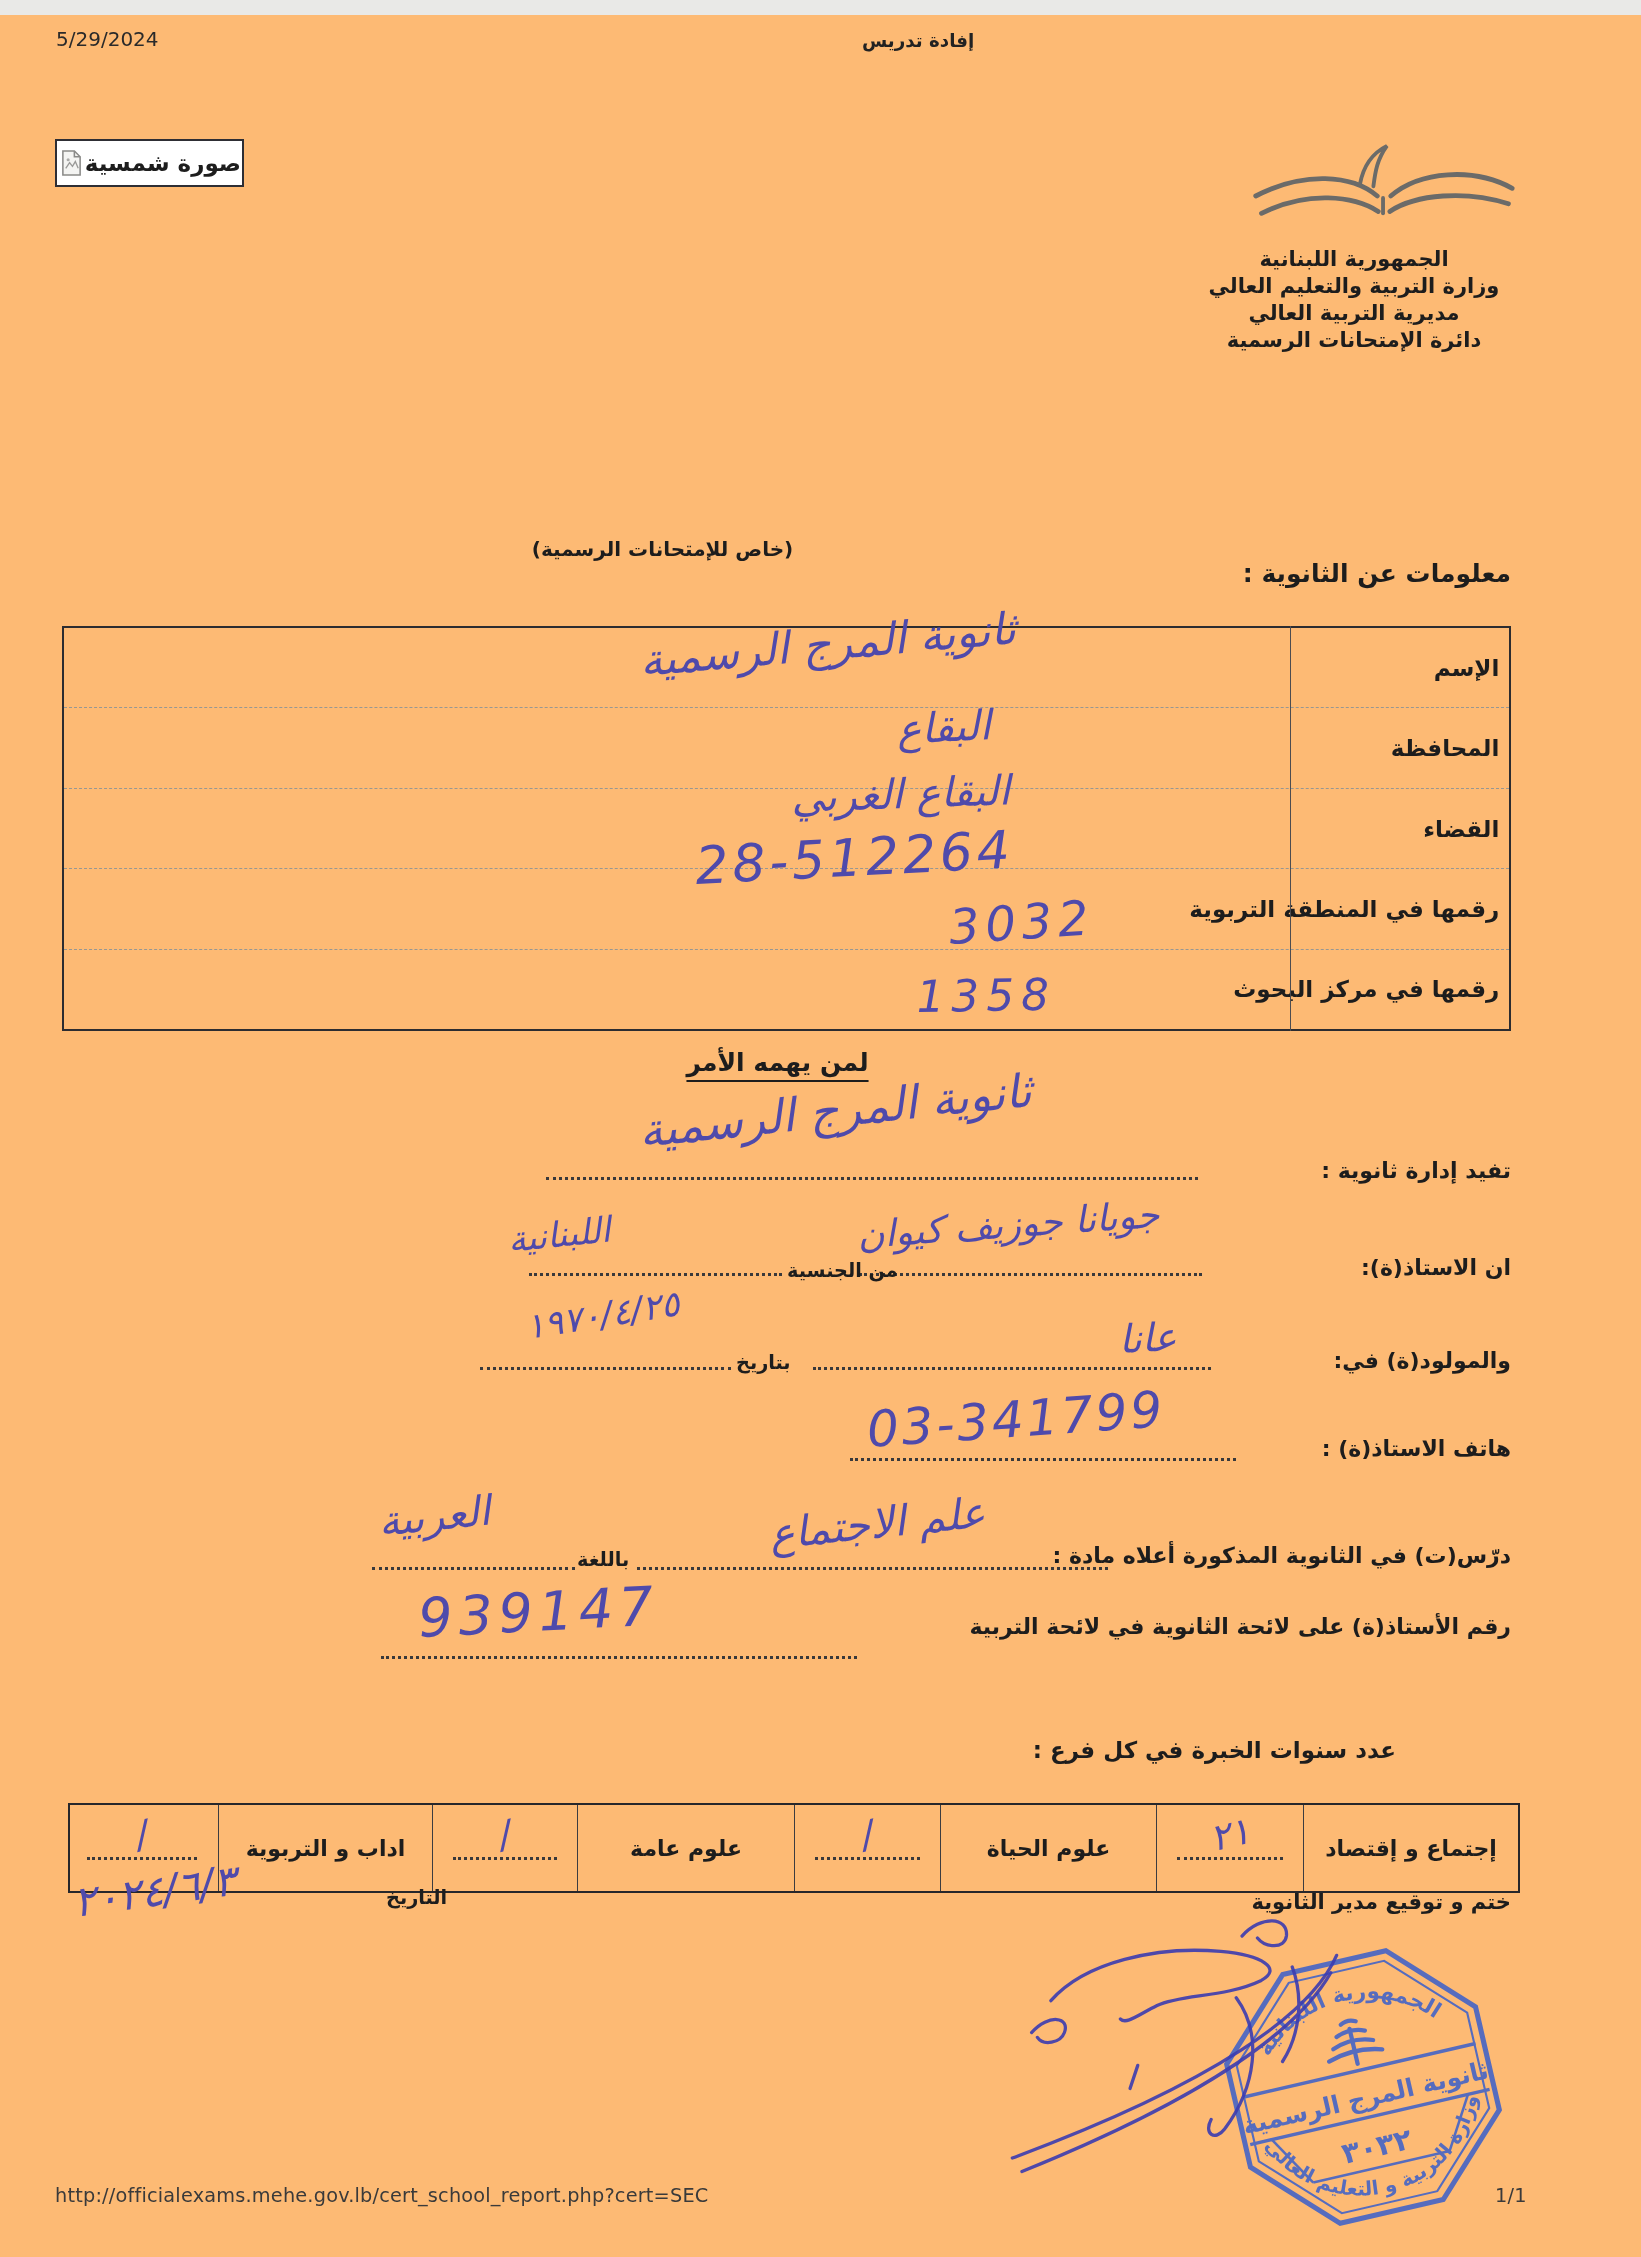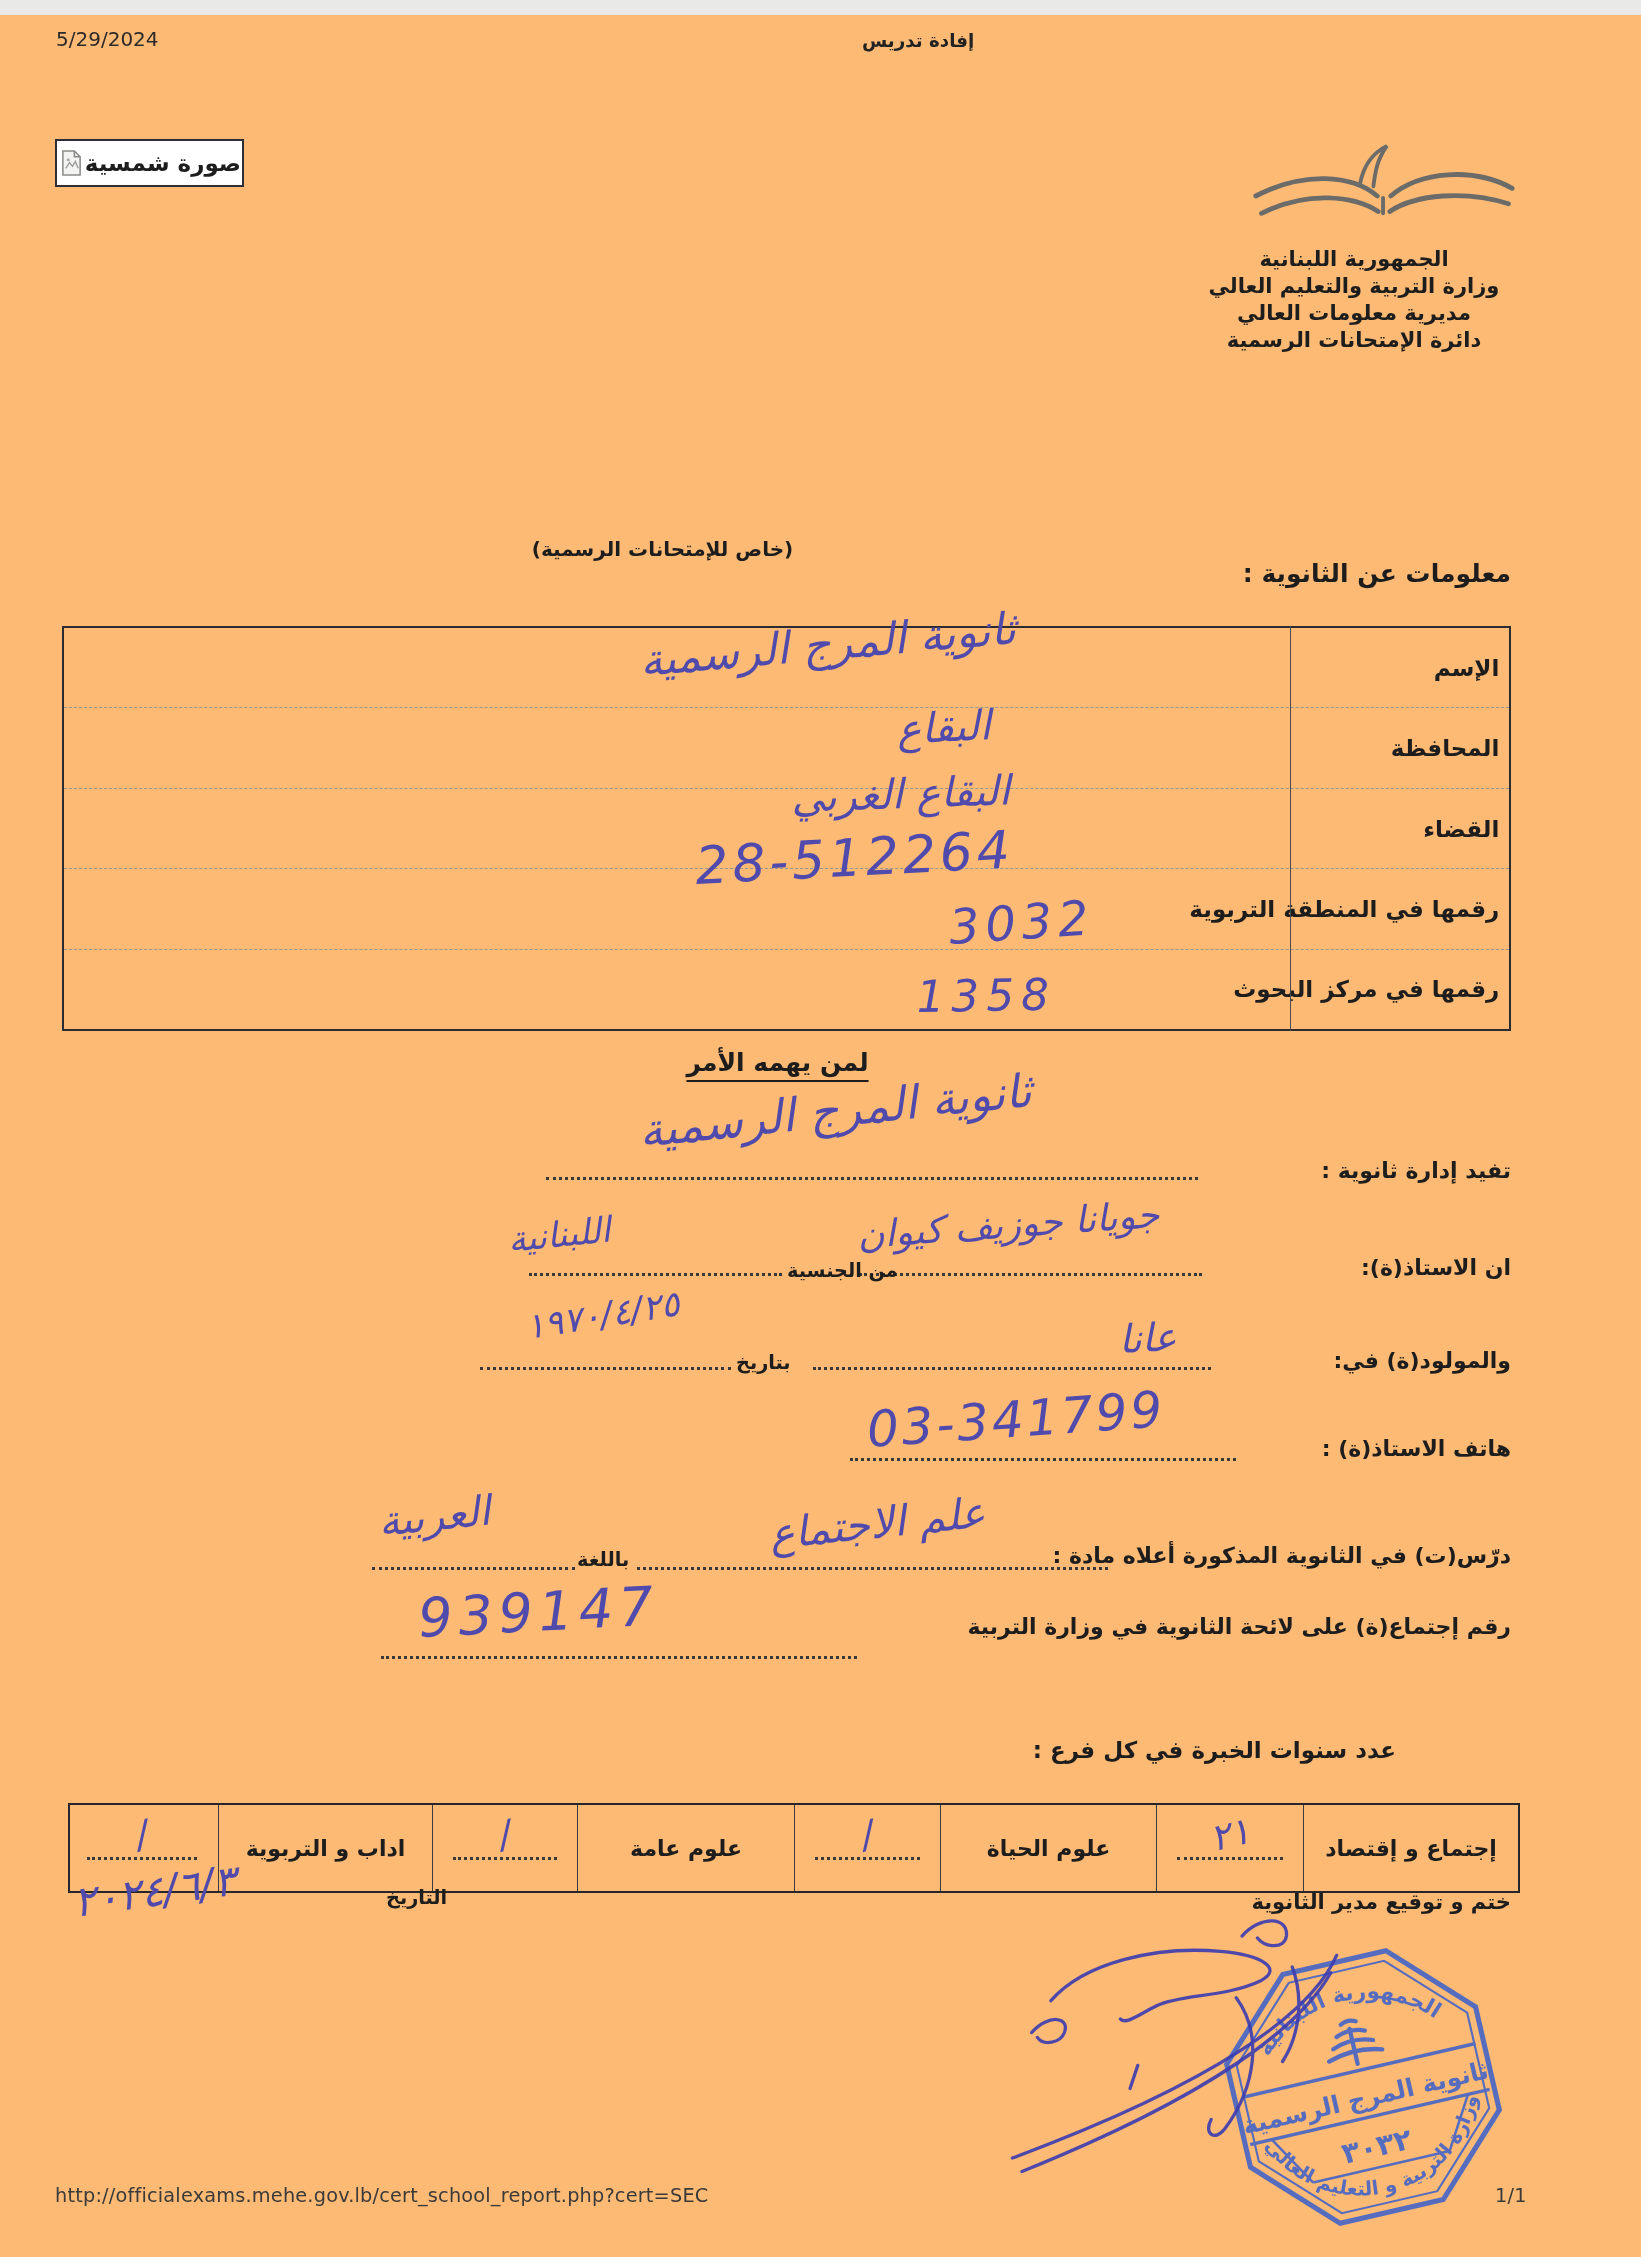--- a/index.html
+++ b/index.html
@@ -129,21 +129,21 @@
       <path d="M18,74 C66,50 114,56 139,72" stroke-width="5"></path>
       <path d="M151,72 C178,54 230,50 274,64" stroke-width="5"></path>
       <path d="M144,58 L144,74" stroke-width="4"></path>
       <path d="M120,44 C124,22 136,10 148,4 C138,18 136,30 134,46" stroke-width="4"></path>
     </svg>
   </div>
 
   <div class="abs rtl" id="ministry">
     <div>الجمهورية اللبنانية</div>
     <div>وزارة التربية والتعليم العالي</div>
-    <div>مديرية معلومات العالي</div>
+    <div>مديرية التربية العالي</div>
     <div>دائرة الإمتحانات الرسمية</div>
   </div>
 
   <div class="abs rtl" id="subtitle">(خاص للإمتحانات الرسمية)</div>
   <div class="abs rtl" id="info-heading">معلومات عن الثانوية :</div>
 
   <div class="abs" id="school-table">
     <div class="srow">
       <span class="slab">الإسم</span>
       </div>
@@ -193,21 +193,21 @@
   <div class="abs dot" style="left:850px; top:1443px; width:386px;"></div>
   <div class="abs hw-lat" style="left:869px; top:1386px; font-size:50px; letter-spacing:2.9px; transform:rotate(-4deg);">03-341799</div>
 
   <div class="abs flabel" style="top:1528px;">درّس(ت) في الثانوية المذكورة أعلاه مادة :</div>
   <div class="abs dot" style="left:637px; top:1552px; width:471px;"></div>
   <div class="abs fmid" style="left:577px; top:1533px;">باللغة</div>
   <div class="abs dot" style="left:372px; top:1552px; width:203px;"></div>
   <div class="abs hw" style="left:772px; top:1495px; font-size:42px; transform:rotate(-6deg);">علم الاجتماع</div>
   <div class="abs hw" style="left:381px; top:1483px; font-size:41px; transform:rotate(-6deg);">العربية</div>
 
-  <div class="abs flabel" style="top:1599px;">رقم إجتماع(ة) على لائحة الثانوية في وزارة التربية</div>
+  <div class="abs flabel" style="top:1599px;">رقم الأستاذ(ة) على لائحة الثانوية في لائحة التربية</div>
   <div class="abs dot" style="left:381px; top:1641px; width:476px;"></div>
   <div class="abs hw-lat" style="left:420px; top:1572px; font-size:54px; letter-spacing:5.8px; transform:rotate(-3deg);">939147</div>
 
   <div class="abs flabel" style="top:1722px; right:245px; font-size:23px;">عدد سنوات الخبرة في كل فرع :</div>
 
   <div class="abs" id="exp-table">
     <div class="exp-cell exp-lab" style="flex:0 0 214px;">إجتماع و إقتصاد</div>
     <div class="exp-cell exp-val" style="flex:0 0 147px;">
       <span class="dotmark"></span>
       <span class="exp-hw">٢١</span>

